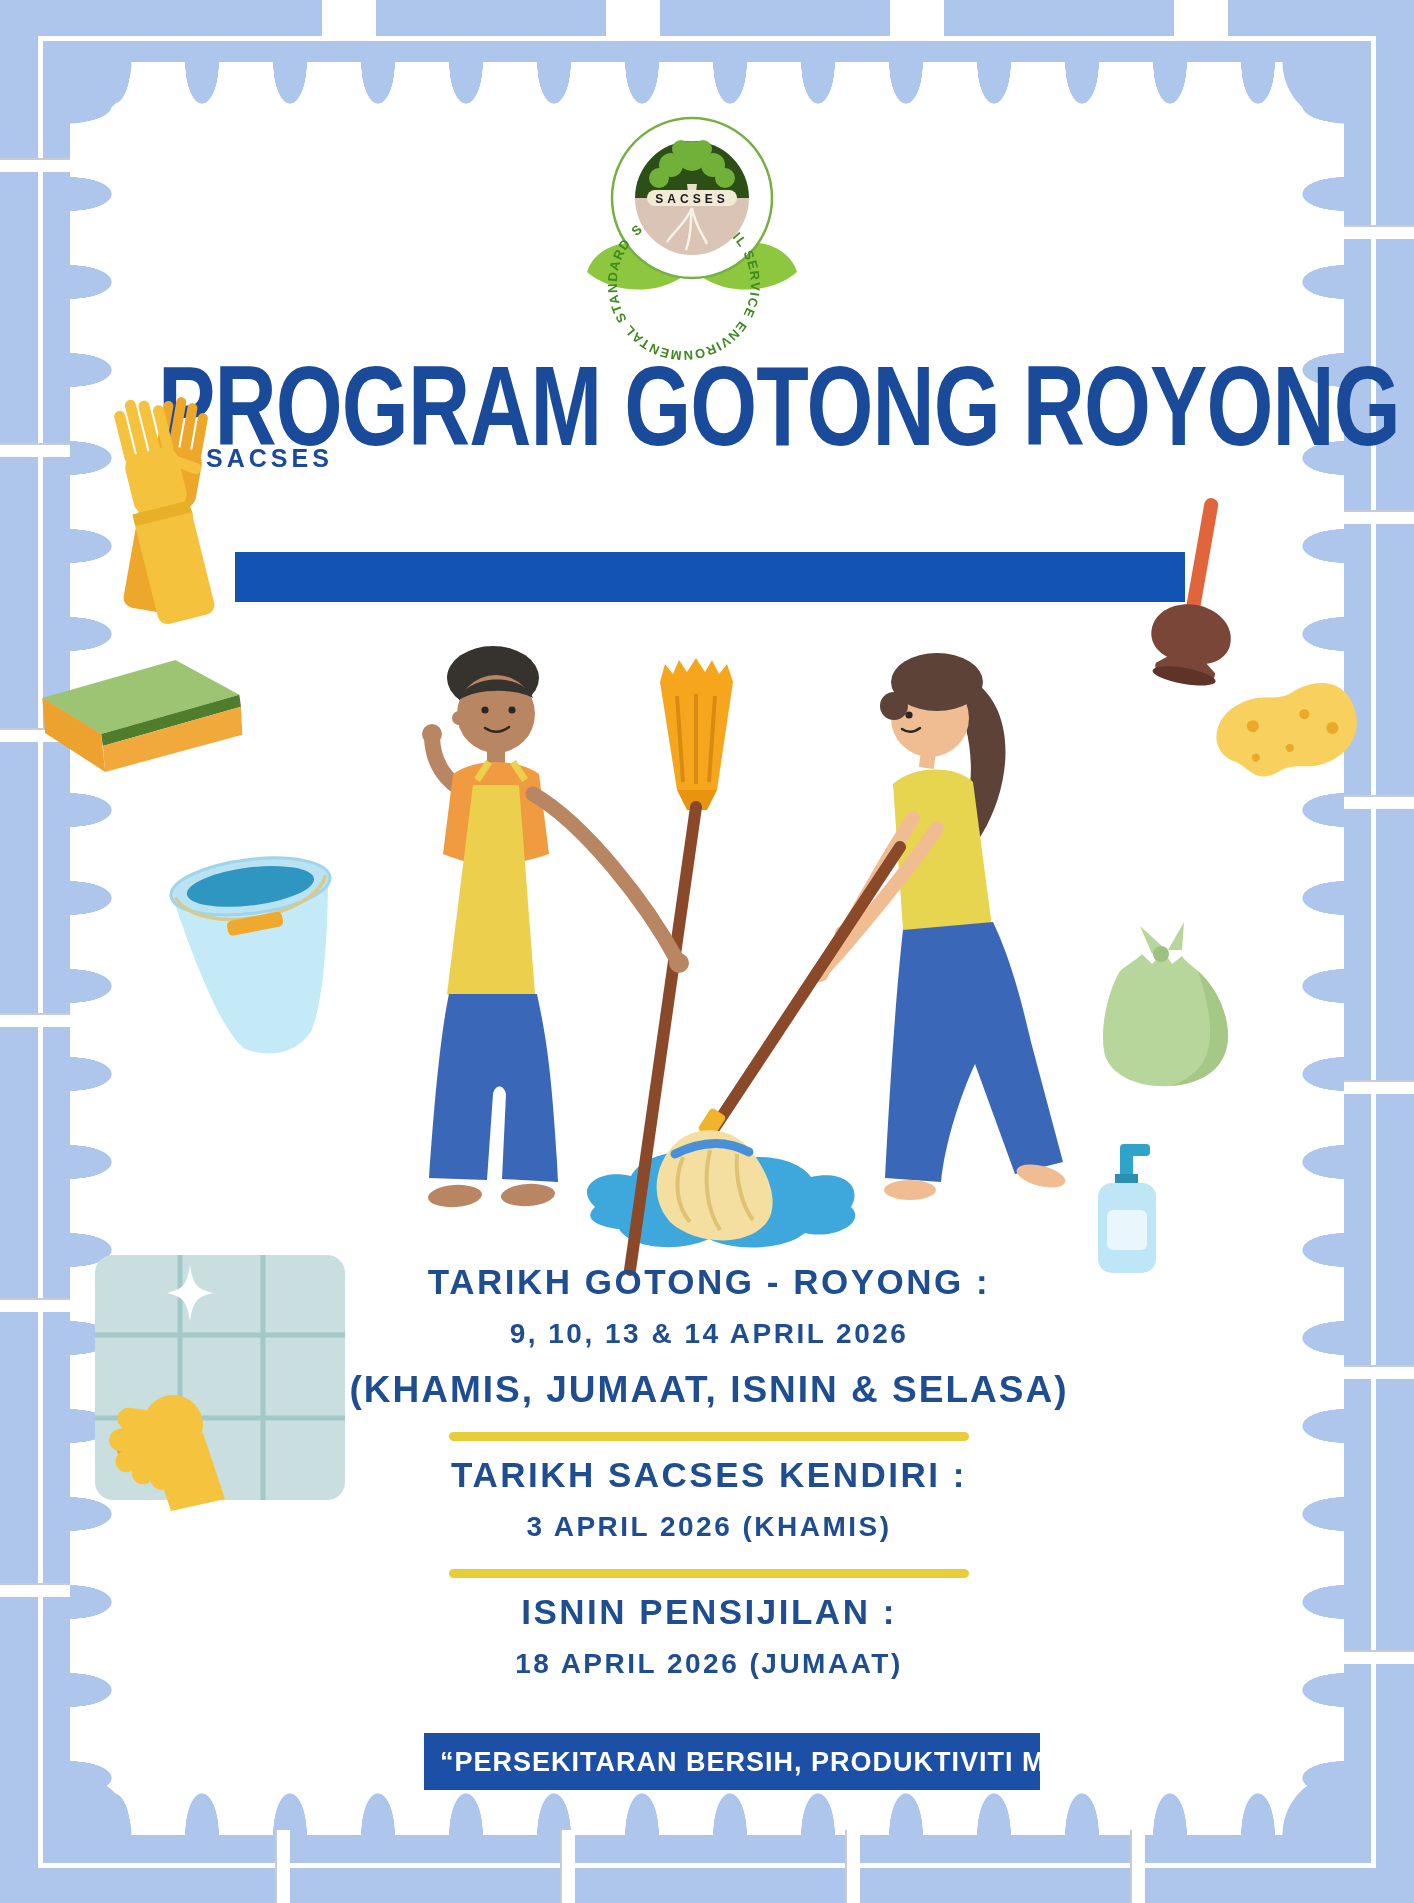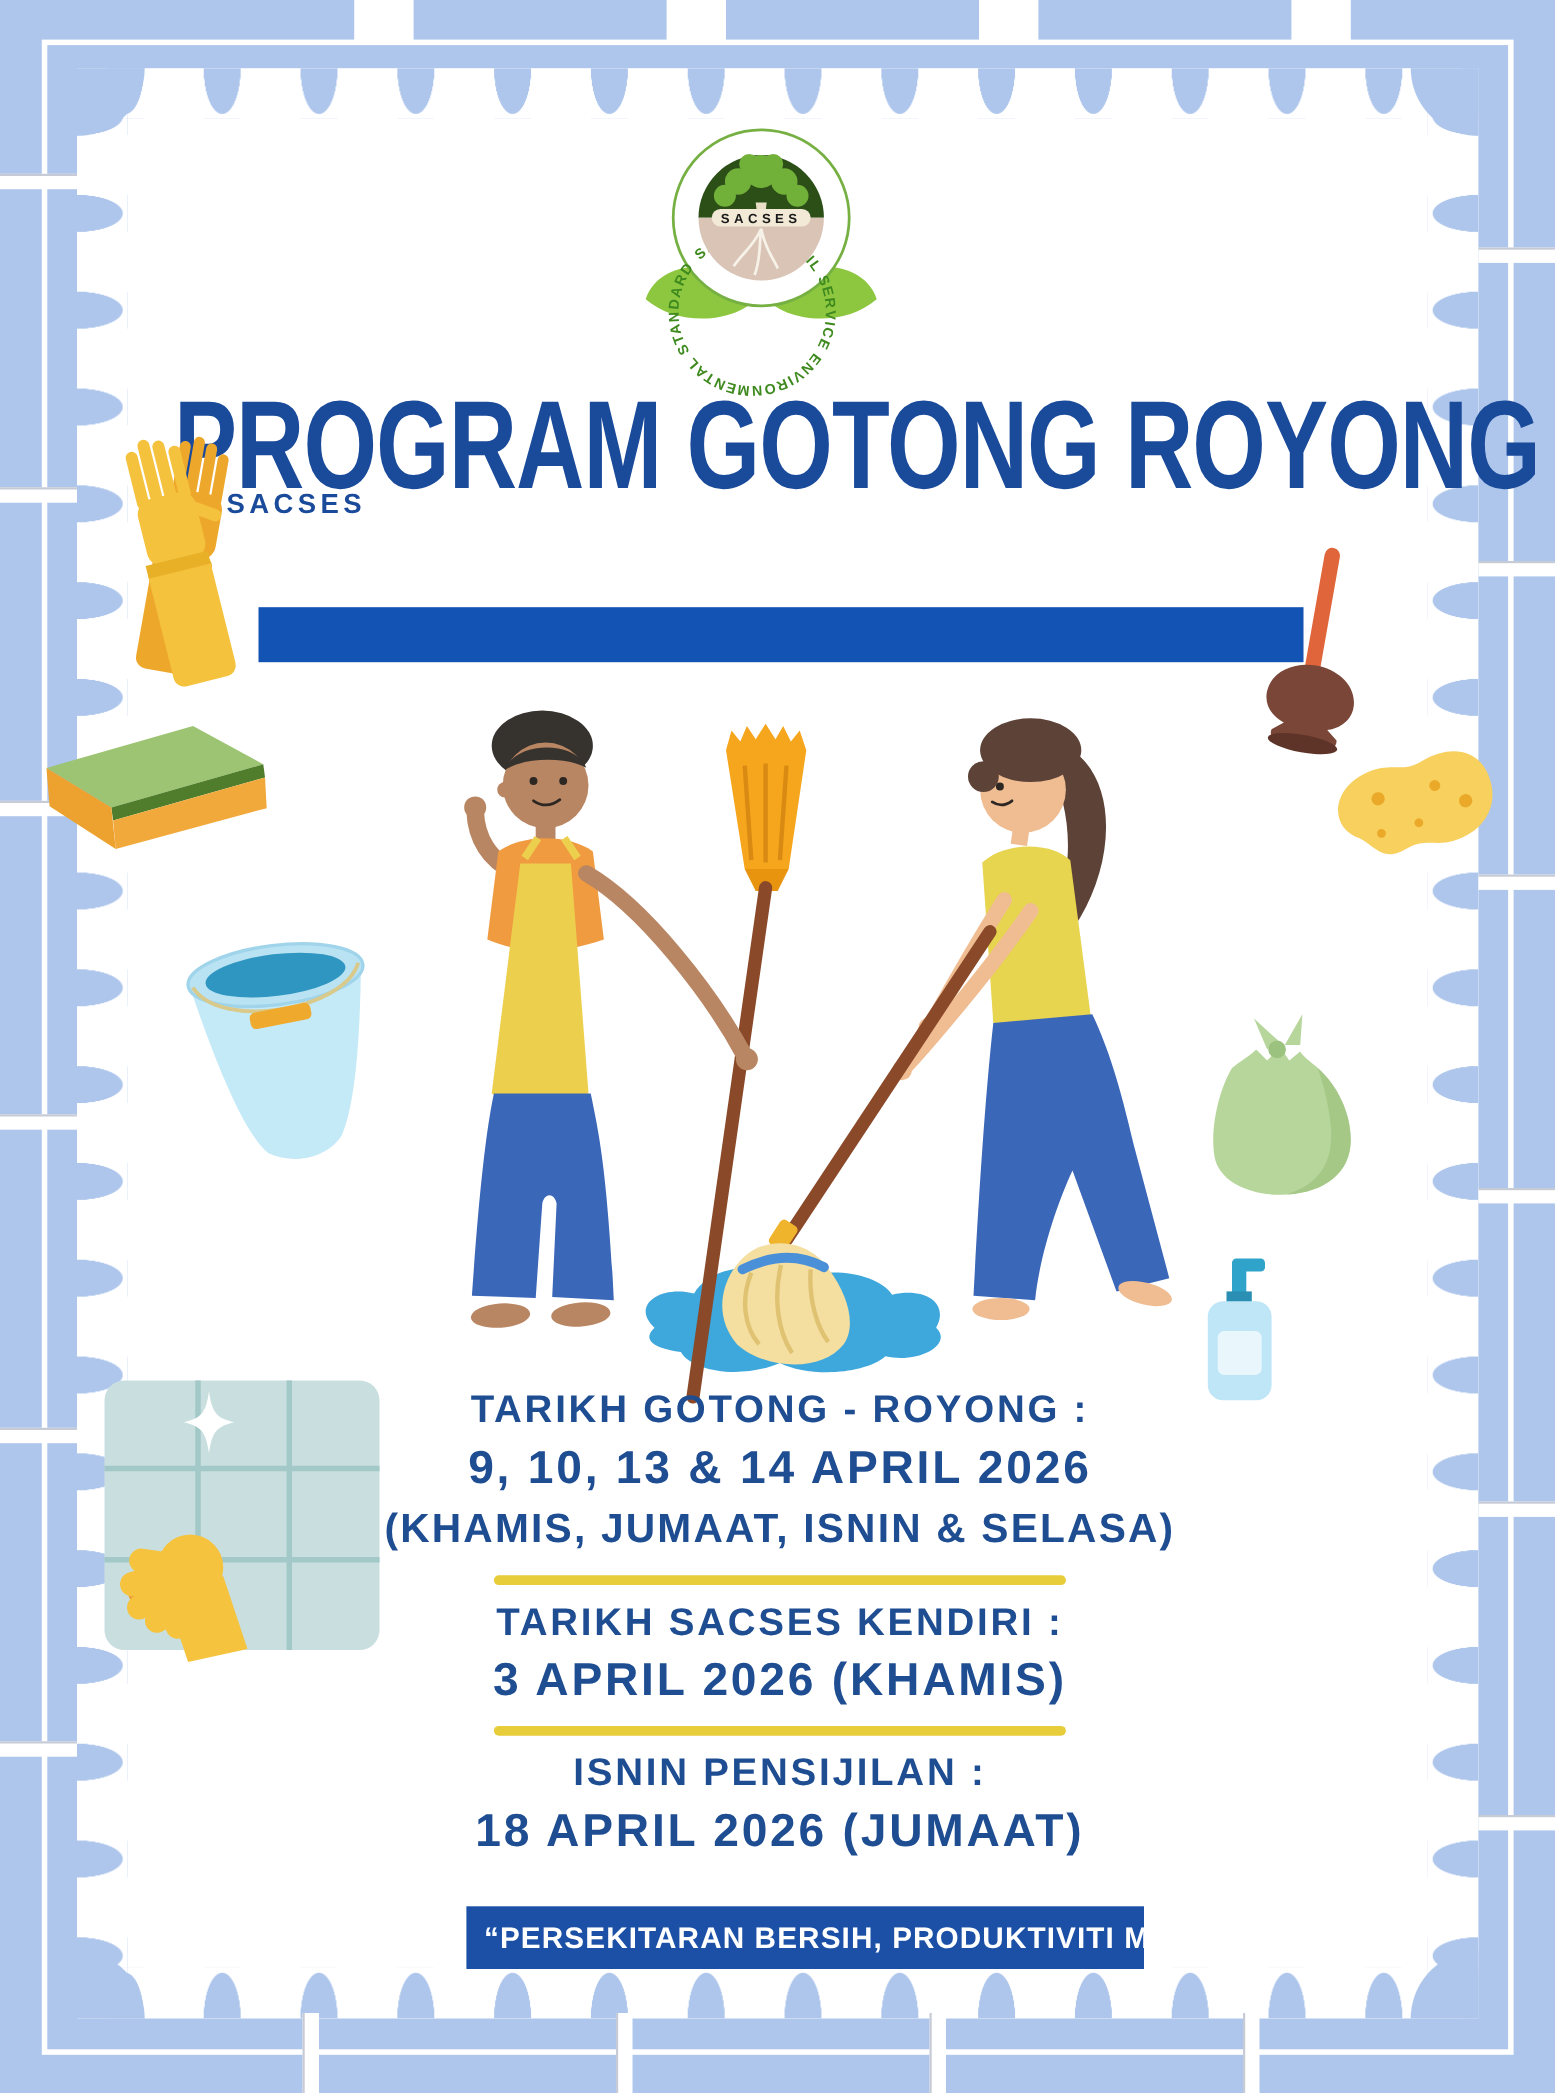--- a/index.html
+++ b/index.html
@@ -34,21 +34,21 @@
   .slit-r{left:1344px;width:70px;height:12px;border-top:2px solid #c6cbd6;}
   
   .abs{position:absolute;}
   .title-wrap{left:57px;top:348px;width:1280px;text-align:center;color:#1a4a9a;}
   .title-inner{display:inline-block;transform:scale(0.86,1.14);transform-origin:center;
                font-size:100px;font-weight:bold;letter-spacing:-1px;white-space:nowrap;}
   .subtitle{left:206px;top:444px;font-size:25px;font-weight:bold;letter-spacing:4px;color:#1a4a9a;}
   .bar-top{left:235px;top:552px;width:950px;height:50px;background:#1253b4;}
   .sched{left:266px;top:1258px;width:886px;text-align:center;color:#1e4d92;font-weight:bold;}
   .s-h{font-size:35px;line-height:48px;letter-spacing:2.5px;}
-  .s-d{font-size:42px;line-height:56px;letter-spacing:2.5px;}
+  .s-d{font-size:28px;line-height:56px;letter-spacing:2.5px;}
   .s-y{font-size:37px;line-height:56px;letter-spacing:2px;}
   .ydiv{width:520px;height:9px;background:#e7cd3a;border-radius:5px;margin:14px auto 10px auto;}
   .quote-bar{left:424px;top:1733px;width:616px;height:57px;background:#1b50a6;overflow:hidden;}
   .quote-text{color:#ffffff;font-size:27px;font-weight:bold;letter-spacing:1px;
               white-space:nowrap;padding:14px 0 0 16px;}
   svg{display:block;overflow:visible;}
 </style>
 </head>
 <body>
 

